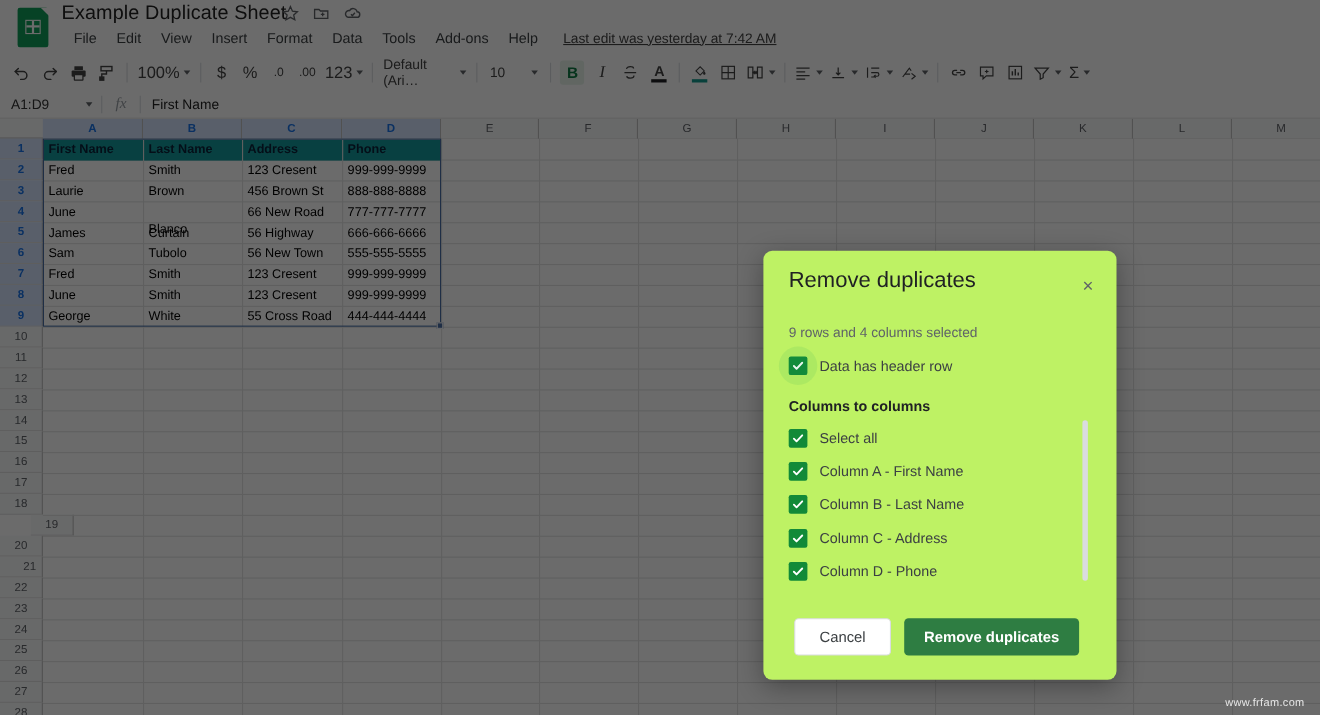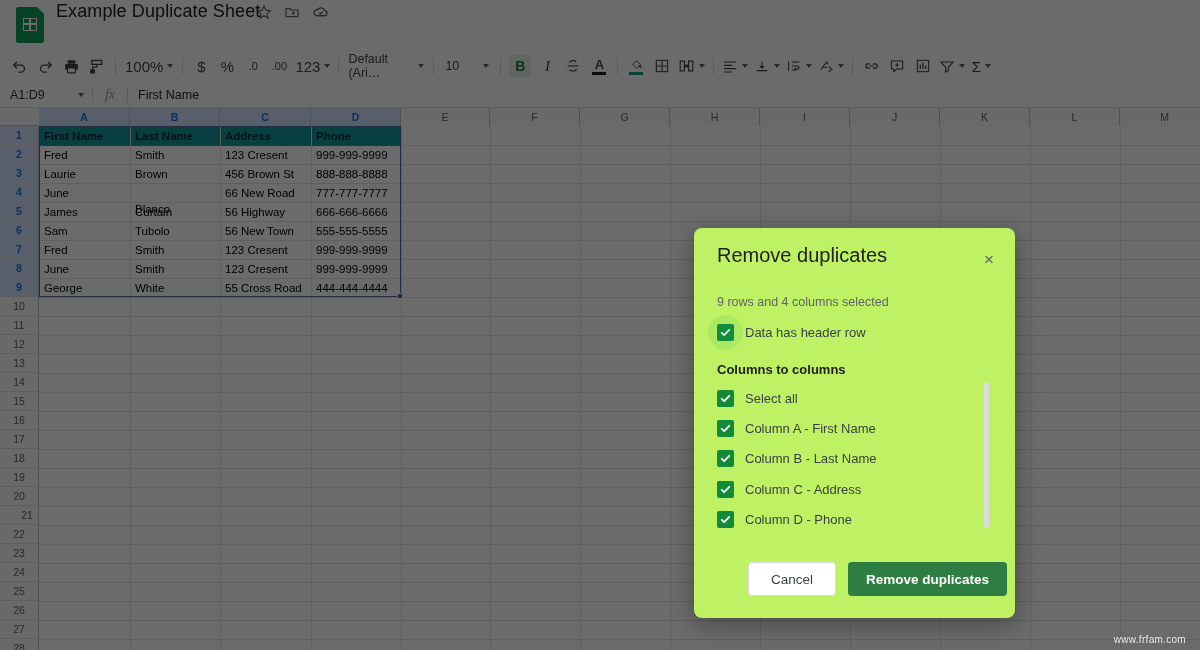--- a/index.html
+++ b/index.html
@@ -190,21 +190,21 @@
   .cbrow .lbl { font-size:13px; color:#3c4043; white-space:nowrap; }
   .dlg-section {
     position:absolute; left:23px; top:362px;
     font-size:13px; font-weight:bold; color:#202124;
   }
   .dlg-scroll {
     position:absolute; left:290px; top:154px;
     width:5px; height:146px; background:#dadce0; border-radius:3px;
   }
   .btn-row { position:absolute; left:0; bottom:22px; width:321px;
-             display:flex; justify-content:flex-end; gap:12px; padding-right:8px;}
+             display:flex; justify-content:flex-end; gap:12px; padding-right:34px;}
   .btn {
     height:34px; border-radius:4px; display:inline-flex; align-items:center;
     justify-content:center; font-size:13.5px; font-weight:bold;
     padding:0 18px; white-space:nowrap;
   }
   .btn.cancel { background:#fff; color:#3c4043; border:1px solid #dadce0;
                 font-weight:normal; min-width:88px;}
   .btn.primary { background:#2e7d42; color:#fff; min-width:152px;}
   .watermark {
     position:absolute; right:14px; bottom:5px;
@@ -238,20 +238,32 @@
           </svg>
         </span>
         <span>
           <svg width="17" height="17" viewBox="0 0 24 24" fill="none" stroke="#5f6368" stroke-width="1.8">
             <path d="M6.5 18h11a3.6 3.6 0 0 0 .3-7.2A5.2 5.2 0 0 0 8.2 9.4 3.9 3.9 0 0 0 6.5 18z"></path>
             <path d="M10 14l1.8 1.8L15 12.2"></path>
           </svg>
         </span>
       </div>
 
+      <div class="menubar">
+        <div class="menu-item">File</div>
+        <div class="menu-item">Edit</div>
+        <div class="menu-item">View</div>
+        <div class="menu-item">Insert</div>
+        <div class="menu-item">Format</div>
+        <div class="menu-item">Data</div>
+        <div class="menu-item">Tools</div>
+        <div class="menu-item">Add-ons</div>
+        <div class="menu-item">Help</div>
+        <div class="last-edit">Last edit was yesterday at 7:42 AM</div>
+      </div>
     </div>
 
     <div class="toolbar">
       <div class="tb">
         <svg width="17" height="17" viewBox="0 0 24 24" fill="none" stroke="#444" stroke-width="1.9" stroke-linecap="round">
           <path d="M4 10h10a5 5 0 0 1 0 10h-3"></path>
             <path d="M4 10l4-4M4 10l4 4"></path>
         </svg>
       </div>
       <div class="tb">
@@ -441,21 +453,21 @@
           <div class="rowhead sel" style="top: 170px;">9</div>
           <div class="rowhead" style="top: 189px;">10</div>
           <div class="rowhead" style="top: 208px;">11</div>
           <div class="rowhead" style="top: 227px;">12</div>
           <div class="rowhead" style="top: 246px;">13</div>
           <div class="rowhead" style="top: 265px;">14</div>
           <div class="rowhead" style="top: 284px;">15</div>
           <div class="rowhead" style="top: 303px;">16</div>
           <div class="rowhead" style="top: 322px;">17</div>
           <div class="rowhead" style="top: 341px;">18</div>
-          <div class="rowhead" style="top: 360px;">19</div>
+          <div class="rowhead" style="top: 360px; margin-left: 28px;">19</div>
           <div class="rowhead" style="top: 379px;">20</div>
           <div class="rowhead" style="top: 398px; padding-left: 16px;">21</div>
           <div class="rowhead" style="top: 417px;">22</div>
           <div class="rowhead" style="top: 436px;">23</div>
           <div class="rowhead" style="top: 455px;">24</div>
           <div class="rowhead" style="top: 474px;">25</div>
           <div class="rowhead" style="top: 493px;">26</div>
           <div class="rowhead" style="top: 512px;">27</div>
           <div class="rowhead" style="top: 531px;">28</div>
         </div>

